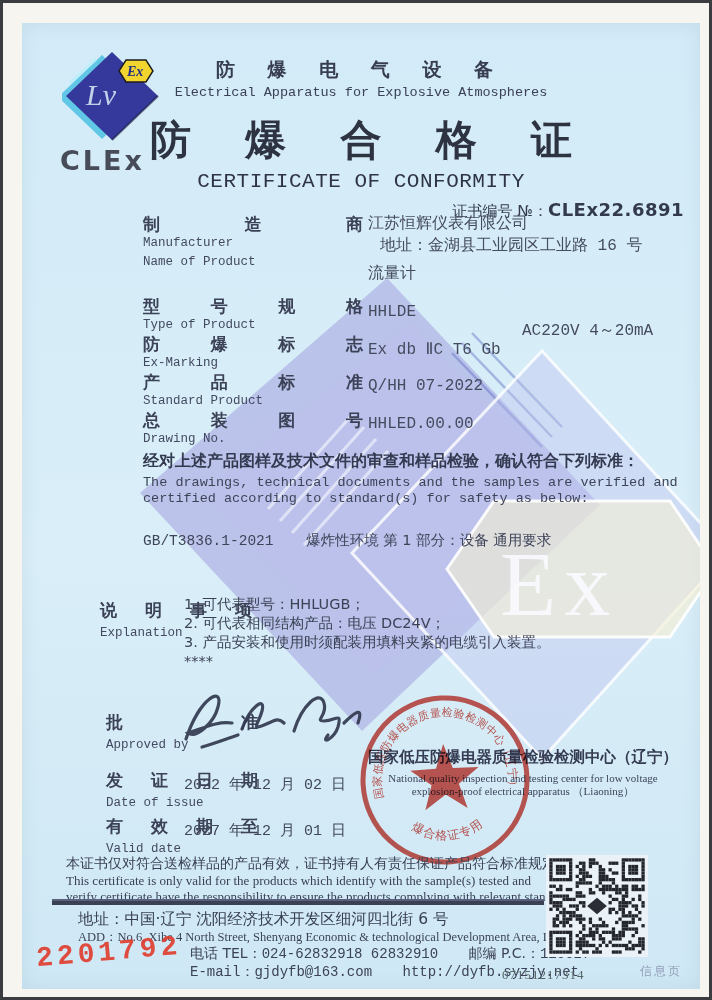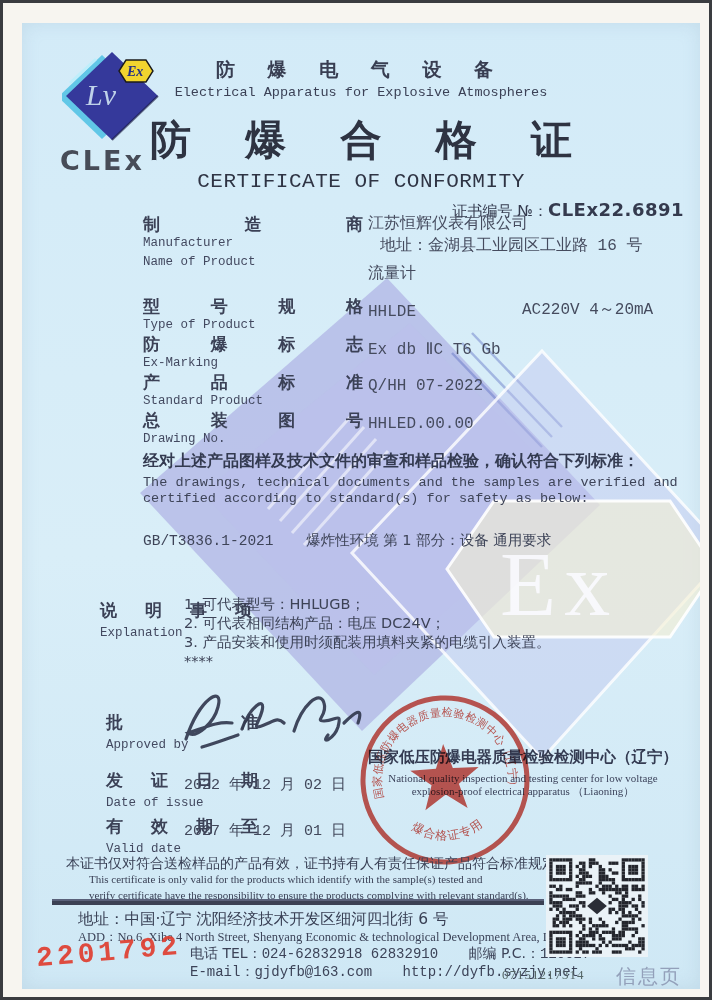--- a/index.html
+++ b/index.html
@@ -26,29 +26,29 @@
   .row{left:112px;margin-left:9px;}
   .rowval{left:346px;}
   .stmt-zh{font-size:16px;font-weight:700;color:#333a50;}
   .stmt-en{font-size:13.5px;color:#3e4458;}
   .std{font-size:14.5px;color:#3e4458;}
   .exp-item{font-size:14.5px;line-height:19px;color:#3c4256;}
   .dateval{font-size:15px;color:#41475a;}
   .issuer-zh{font-size:15.5px;font-weight:700;color:#343b52;}
   .issuer-en{font-size:11px;color:#3d445c;}
   .disc-zh{font-size:14px;color:#383f54;}
-  .disc-en{font-size:11px;color:#3a4156;margin-left:23px;}
+  .disc-en{font-size:13px;color:#3a4156;}
   .rule{left:30px;top:878px;width:492px;height:4px;background:#3b4154;box-shadow:0 -2px 0 #5a617a;}
   .addr-zh{font-size:15.5px;color:#383f54;}
   .addr-en{font-size:12.5px;color:#3c4358;}
   .foot{font-size:14px;color:#3c4358;}
   .smallcode{font-size:13px;color:#566;letter-spacing:1px;padding-left:40px;}
   .serial{left:14px;top:914px;font-size:28px;font-weight:700;letter-spacing:4px;
           color:#e03e30;transform:rotate(-5deg);opacity:.92;}
-  .badge{right:18px;top:940px;font-size:20px;color:#93a0ba;letter-spacing:2px;}
+  .badge{right:18px;top:940px;font-size:12px;color:#93a0ba;letter-spacing:2px;}
   .clex{left:38px;top:122px;font-size:27px;font-weight:700;letter-spacing:3px;color:#474c58;}
   .seal{left:330px;top:664px;mix-blend-mode:multiply;opacity:.9;transform:rotate(-3deg);}
   .sig{left:150px;top:654px;opacity:.92;}
   .wm{left:0;top:0;width:678px;height:966px;pointer-events:none;}
 </style>
 </head>
 <body>
 
 <div class="shot">
   <div class="mat"></div>
@@ -102,21 +102,21 @@
     <div class="abs row" style="top:232px">
       <div class="lblen mono">Name of Product</div>
     </div>
     <div class="abs rowval val mono" style="top:240px">流量计</div>
 
     <div class="abs row" style="top:272px">
       <div class="lblzh jz">型 号 规 格</div>
       <div class="lblen mono">Type of Product</div>
     </div>
     <div class="abs rowval val mono" style="top:280px">HHLDE</div>
-    <div class="abs val mono" style="left:500px;top:276px">AC220V 4～20mA</div>
+    <div class="abs val mono" style="left:500px;top:297px">AC220V 4～20mA</div>
 
     <div class="abs row" style="top:310px">
       <div class="lblzh jz">防 爆 标 志</div>
       <div class="lblen mono">Ex-Marking</div>
     </div>
     <div class="abs rowval val mono" style="top:316px">Ex db ⅡC T6 Gb</div>
 
     <div class="abs row" style="top:348px">
       <div class="lblzh jz">产 品 标 准</div>
       <div class="lblen mono">Standard Product</div>

